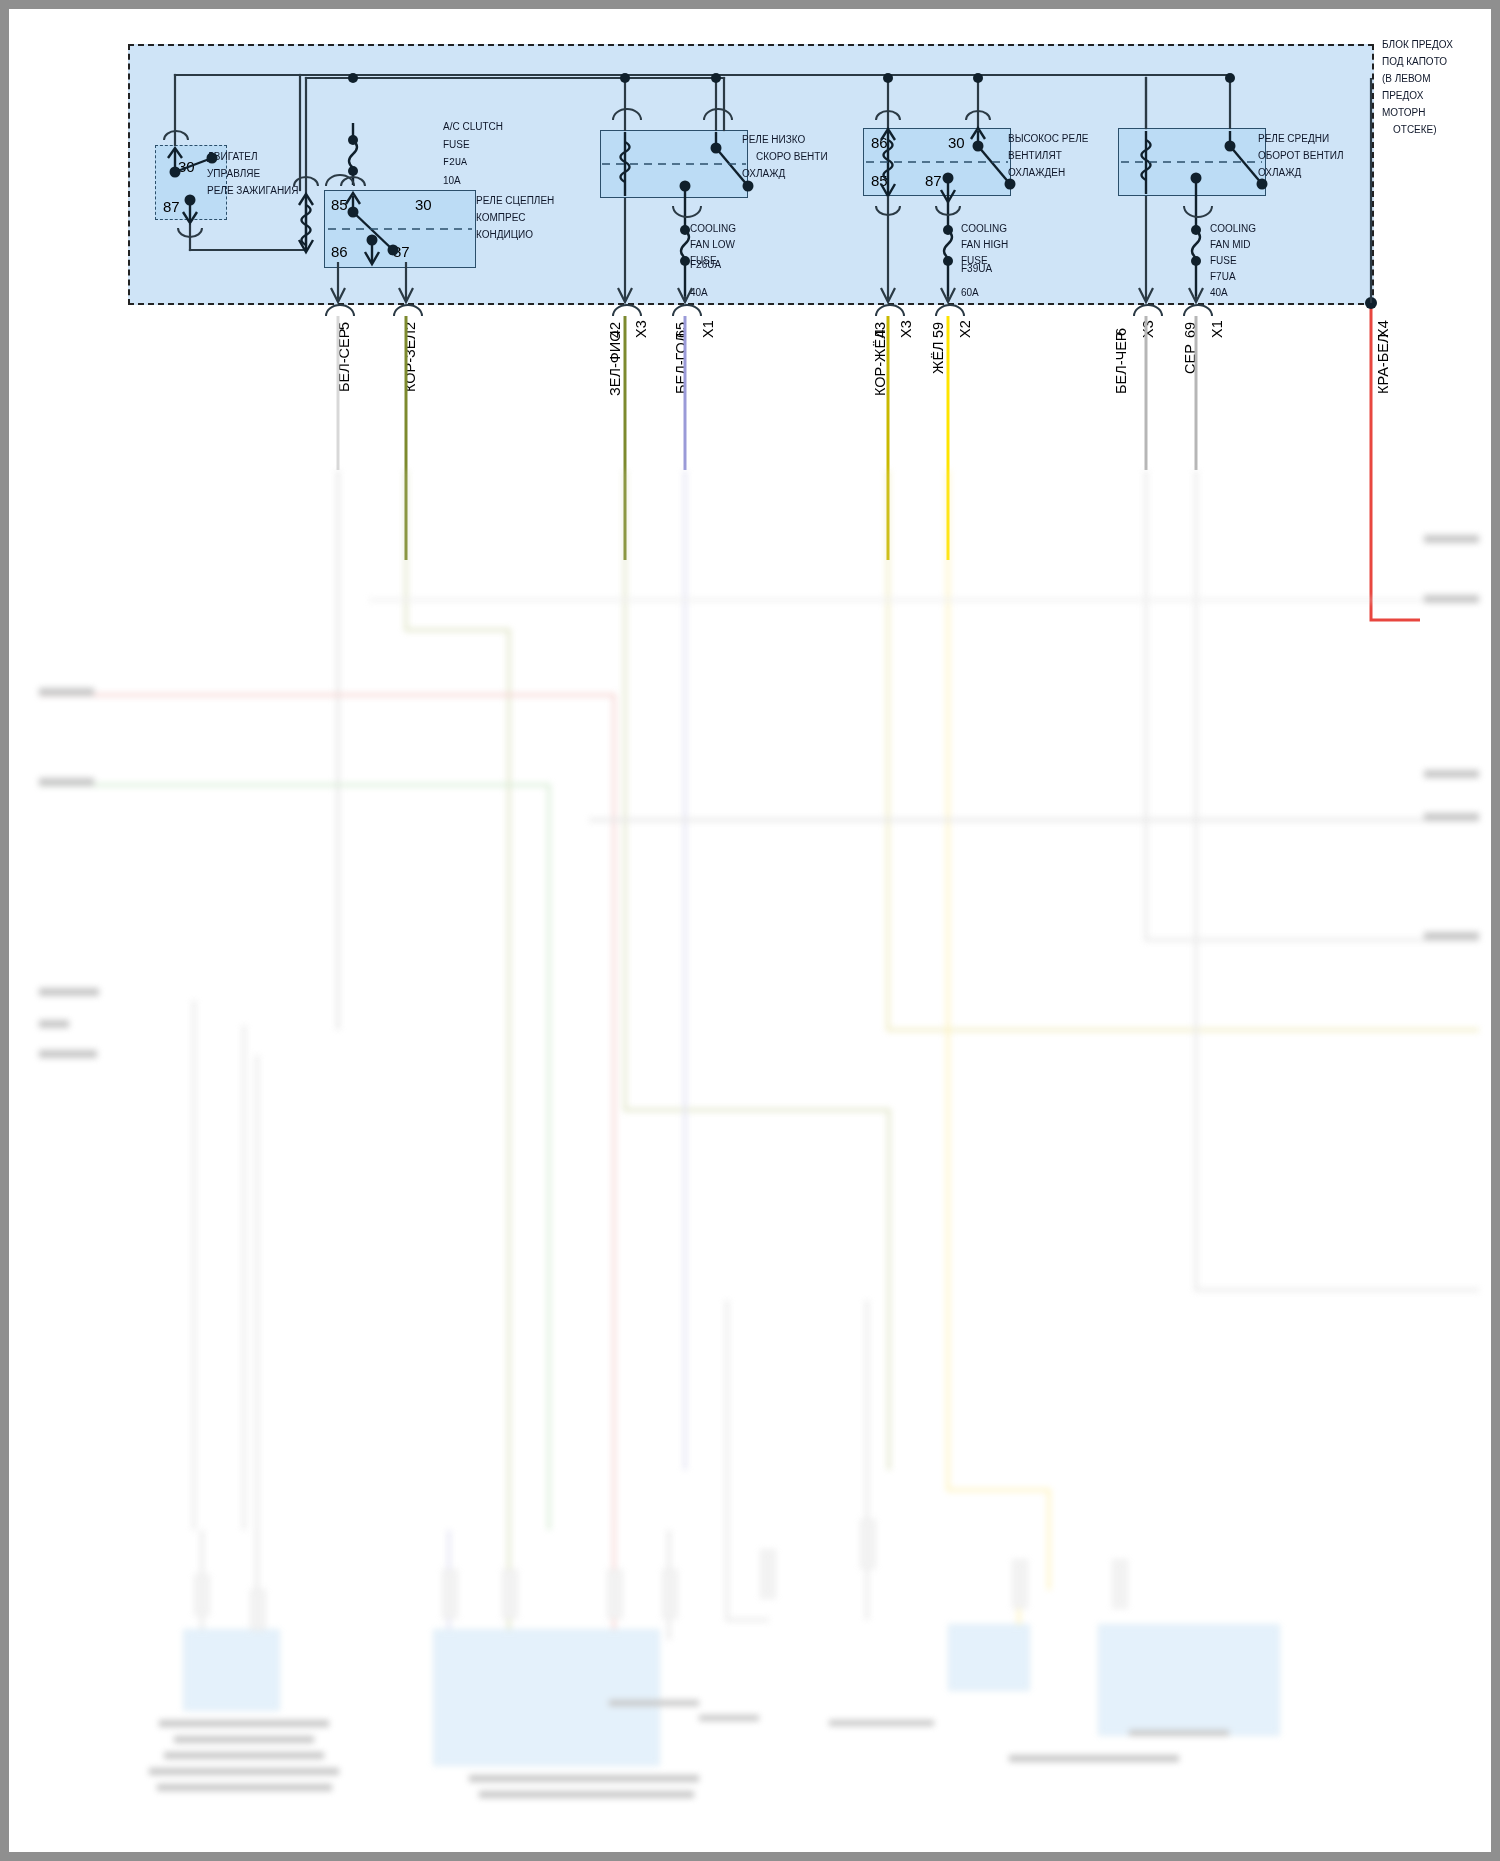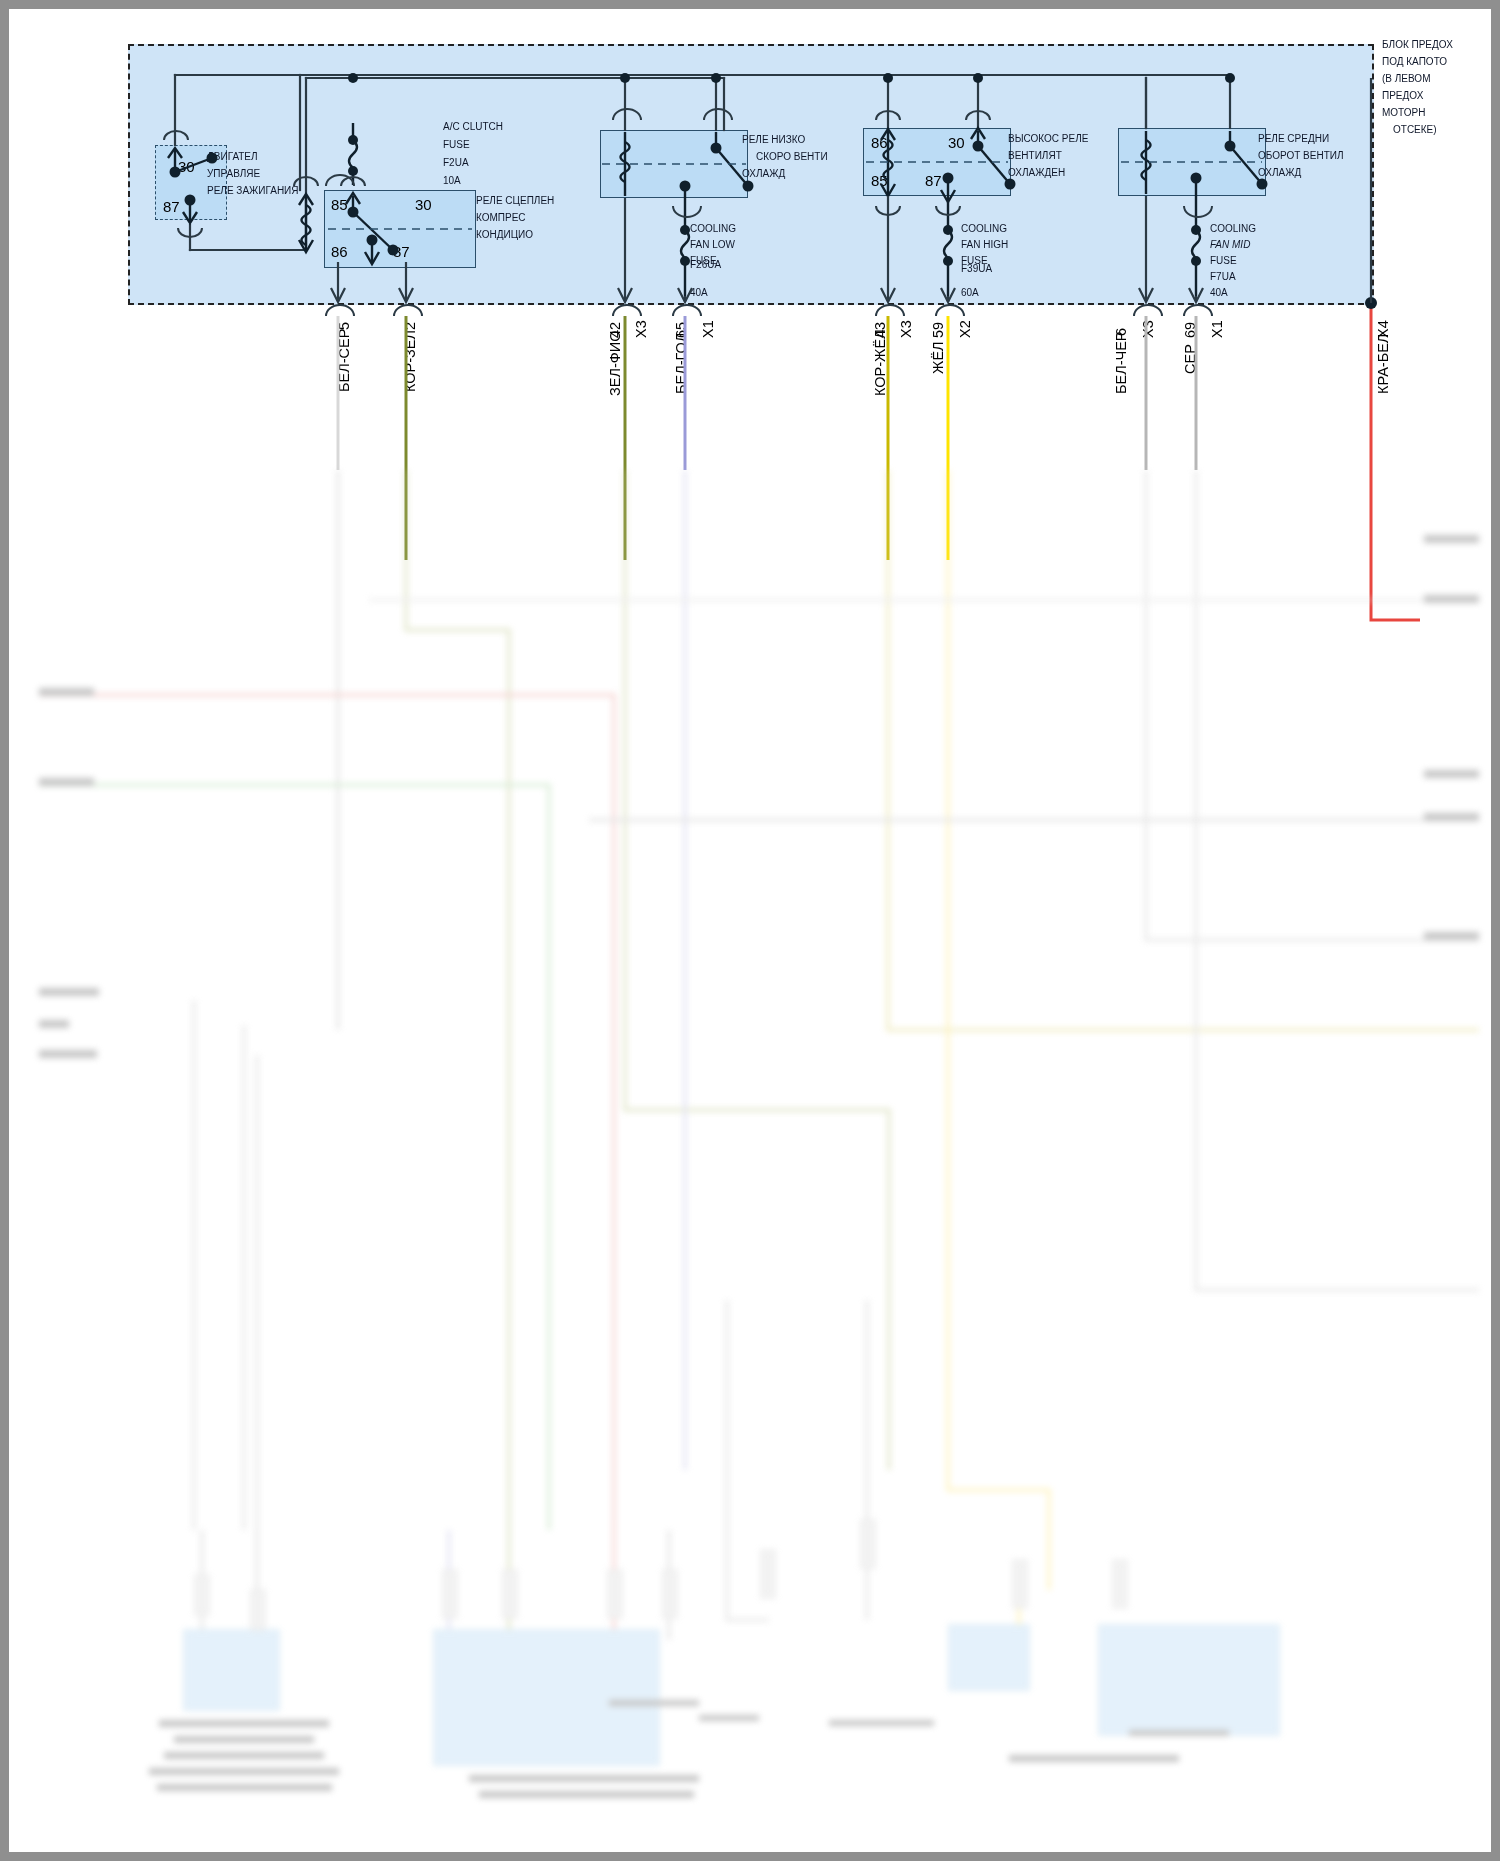--- a/index.html
+++ b/index.html
@@ -79,37 +79,37 @@
   <div class="pin" style="left:415px;top:196px;">30</div>
   <div class="pin" style="left:393px;top:243px;">87</div>
 
   <div class="pin" style="left:871px;top:134px;">86</div>
   <div class="pin" style="left:871px;top:172px;">85</div>
   <div class="pin" style="left:948px;top:134px;">30</div>
   <div class="pin" style="left:925px;top:172px;">87</div>
 
   <div class="txt" style="left:443px;top:118px;">A/C CLUTCH</div>
   <div class="txt" style="left:443px;top:136px;">FUSE</div>
-  <div class="txt" style="left:443px;top:154px;">F2UA</div>
+  <div class="txt" style="left:443px;top:154px;font-family:Liberation Mono, monospace;">F2UA</div>
   <div class="txt" style="left:443px;top:172px;">10A</div>
 
   <div class="txt" style="left:690px;top:220px;">COOLING</div>
   <div class="txt" style="left:690px;top:236px;">FAN LOW</div>
   <div class="txt" style="left:690px;top:252px;">FUSE</div>
   <div class="txt" style="left:690px;top:256px;">F26UA</div>
   <div class="txt" style="left:690px;top:284px;">40A</div>
 
   <div class="txt" style="left:961px;top:220px;">COOLING</div>
   <div class="txt" style="left:961px;top:236px;">FAN HIGH</div>
   <div class="txt" style="left:961px;top:252px;">FUSE</div>
   <div class="txt" style="left:961px;top:260px;">F39UA</div>
   <div class="txt" style="left:961px;top:284px;">60A</div>
 
   <div class="txt" style="left:1210px;top:220px;">COOLING</div>
-  <div class="txt" style="left:1210px;top:236px;font-style:italic;">FAN MID</div>
+  <div class="txt" style="left:1210px;top:236px;">FAN MID</div>
   <div class="txt" style="left:1210px;top:252px;">FUSE</div>
   <div class="txt" style="left:1210px;top:268px;">F7UA</div>
   <div class="txt" style="left:1210px;top:284px;">40A</div>
 
   <div class="vtxt" style="left:336px;top:330px;">5</div>
   <div class="vtxt" style="left:402px;top:330px;">2</div>
   <div class="vtxt" style="left:607px;top:338px;">42</div>
   <div class="vtxt" style="left:633px;top:338px;">X3</div>
   <div class="vtxt" style="left:673px;top:338px;">65</div>
   <div class="vtxt" style="left:700px;top:338px;">X1</div>

